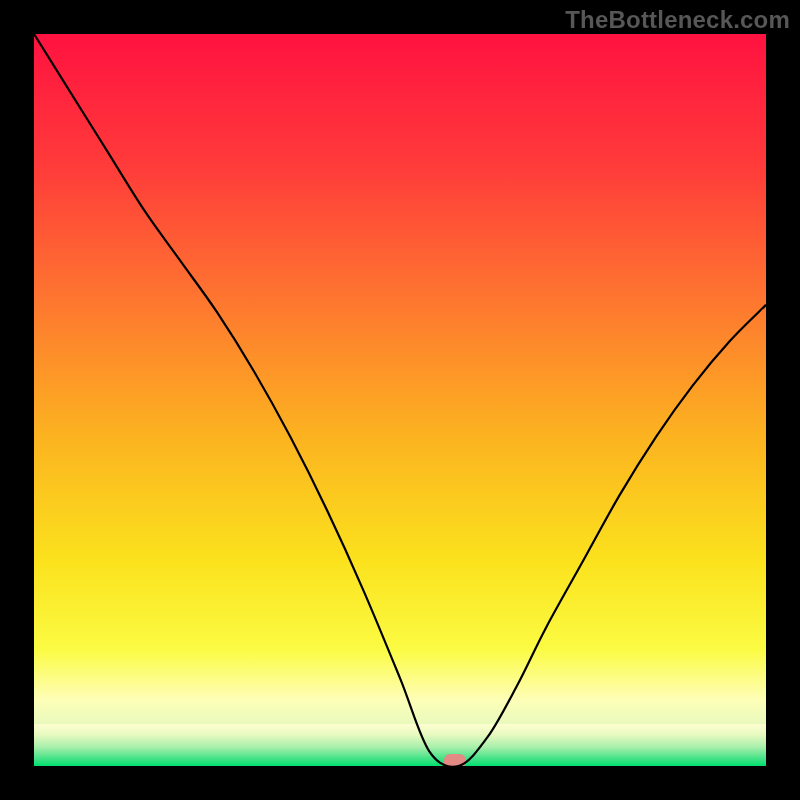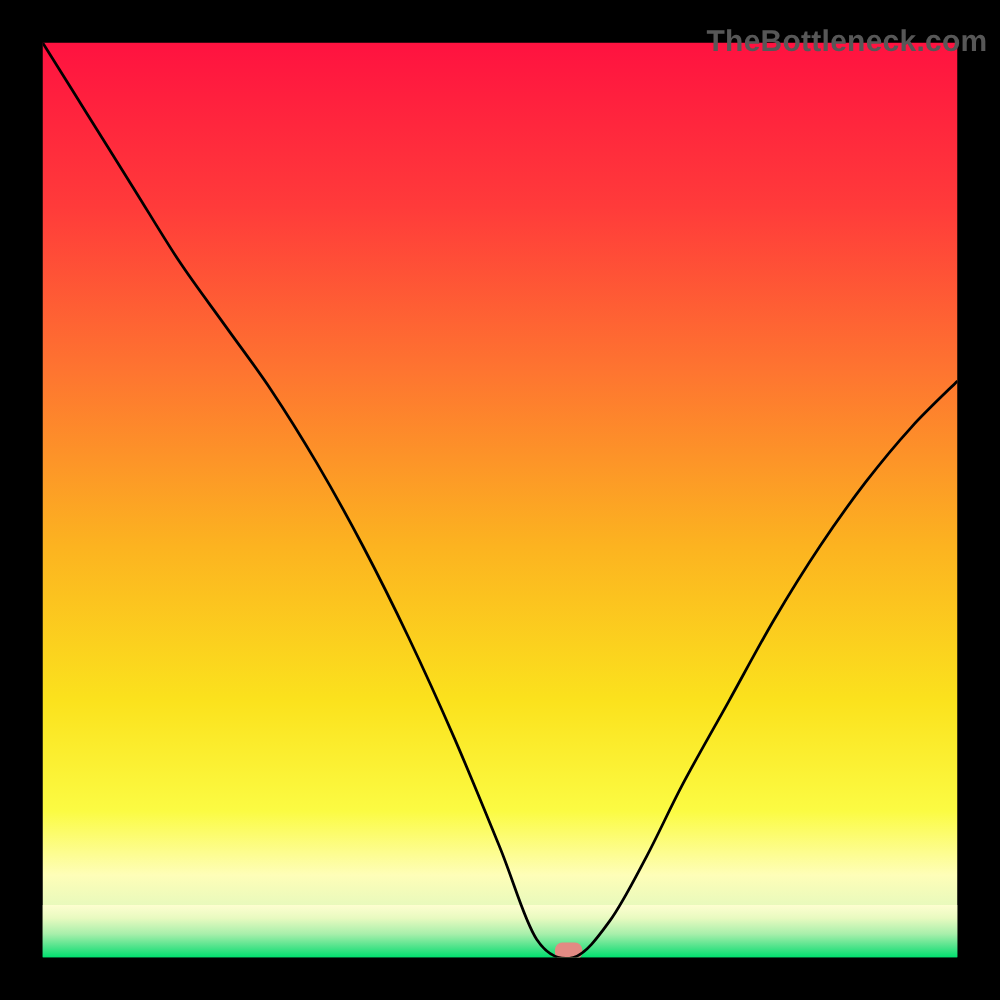--- a/index.html
+++ b/index.html
@@ -12,21 +12,21 @@
     font-family: Arial, Helvetica, sans-serif;
   }
   .frame {
     position: relative;
     width: 800px;
     height: 800px;
     background: #000;
   }
   .watermark {
     position: absolute;
-    top: 20px;
+    top: 6px;
     right: 10px;
     color: #575757;
     font-size: 24px;
     font-weight: 600;
     letter-spacing: 0.2px;
     z-index: 10;
   }
   .plot-area {
     position: absolute;
     left: 34px;

